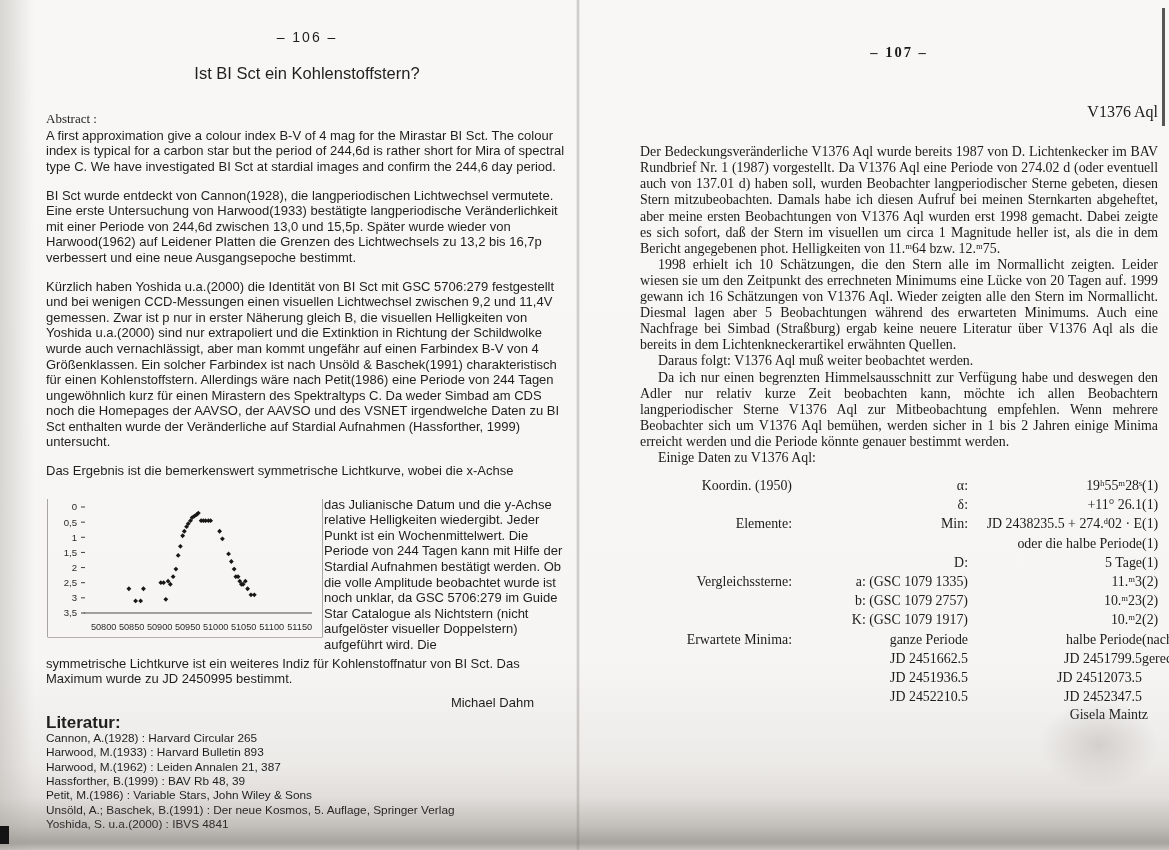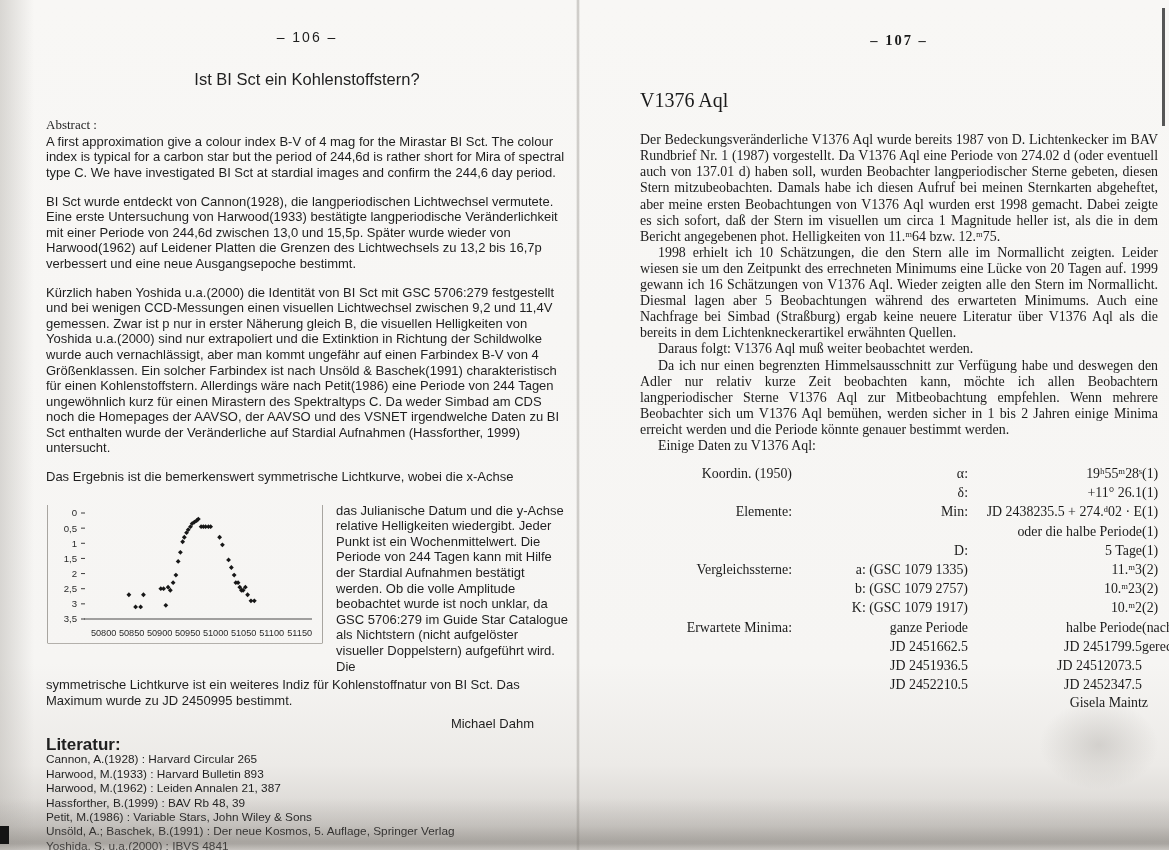--- a/index.html
+++ b/index.html
@@ -21,41 +21,41 @@
   .corner-mark{position:absolute;left:0;bottom:6px;width:9px;height:18px;background:#141414;}
   .right-edge-line{position:absolute;right:4px;top:8px;width:3px;height:118px;background:#3a3a3a;opacity:.85;}
   .right-smudge{position:absolute;right:10px;top:700px;width:120px;height:90px;
     background:radial-gradient(ellipse at center,rgba(140,136,130,.28),rgba(140,136,130,0) 70%);}
 
   
   .page-left{
     position:absolute;left:46px;top:30px;width:522px;
     color:#1f1f1f;font-size:13px;line-height:15.6px;
   }
-  .pagenum-l{text-align:center;font-size:14px;letter-spacing:2px;margin-bottom:26px;}
+  .pagenum-l{text-align:center;font-size:14px;letter-spacing:2px;margin-bottom:20px;}
   .title-l{font-size:16.5px;font-weight:400;text-align:center;margin:0 0 30px;}
   .page-left p{margin:0 0 13px;}
   .abstract-label{margin:0 0 1px !important;font-family:Liberation Serif, serif;}
   .lc-row{display:flex;margin:2px 0 0;}
   .figure{width:278px;flex:none;}
   .figure svg{display:block;}
-  .side{flex:1;padding-left:12px;}
+  .side{flex:1;}
   .cont{margin:3px 0 6px !important;}
   .author-left{text-align:right;margin:8px 34px 6px 0 !important;}
   .lit-label{font-size:17px;font-weight:700;line-height:14.4px;margin-top:4px;}
   .ref-line{font-size:11.8px;line-height:14.4px;}
 
   
   .page-right{
-    position:absolute;left:640px;top:32px;width:518px;
+    position:absolute;left:640px;top:44px;width:518px;
     font-family:"Liberation Serif","DejaVu Serif",serif;
     color:#1b1b1b;font-size:13.9px;line-height:16.1px;text-align:justify;
   }
   .pagenum-r{text-align:center;font-weight:700;font-size:14.5px;letter-spacing:2px;margin-bottom:44px;}
-  .title-r{font-size:20px;font-weight:400;text-align:left;margin:0 0 24px;font-family:"Liberation Serif","DejaVu Serif",serif;}
+  .title-r{font-size:16px;font-weight:400;text-align:right;margin:0 0 24px;font-family:"Liberation Serif","DejaVu Serif",serif;}
   .page-right p{margin:0;}
   .page-right p.indent{text-indent:18px;}
   .data-table{margin:10px 0 0;}
   .trow{display:grid;grid-template-columns:152px 176px 174px 1fr;line-height:19.2px;text-align:right;}
   .trow span{white-space:nowrap;}
   .footnotes{margin-top:32px;text-align:left;}
   .footnote-line{line-height:17px;}
   .author-right{text-align:right;margin-top:48px;padding-right:10px;}
 </style>
 </head>

